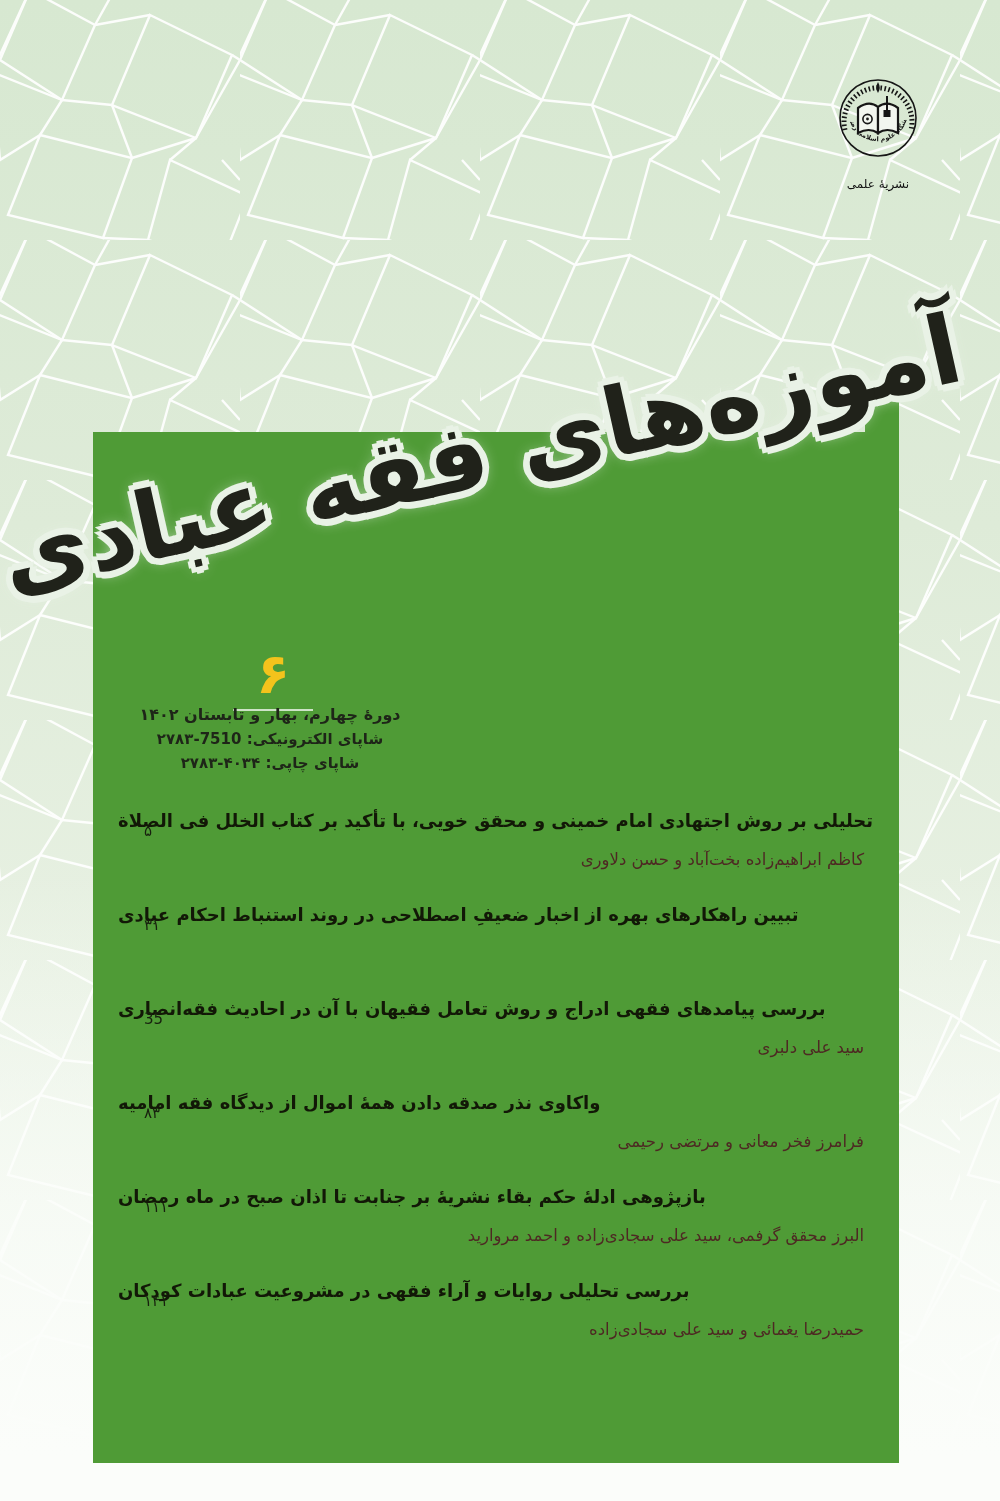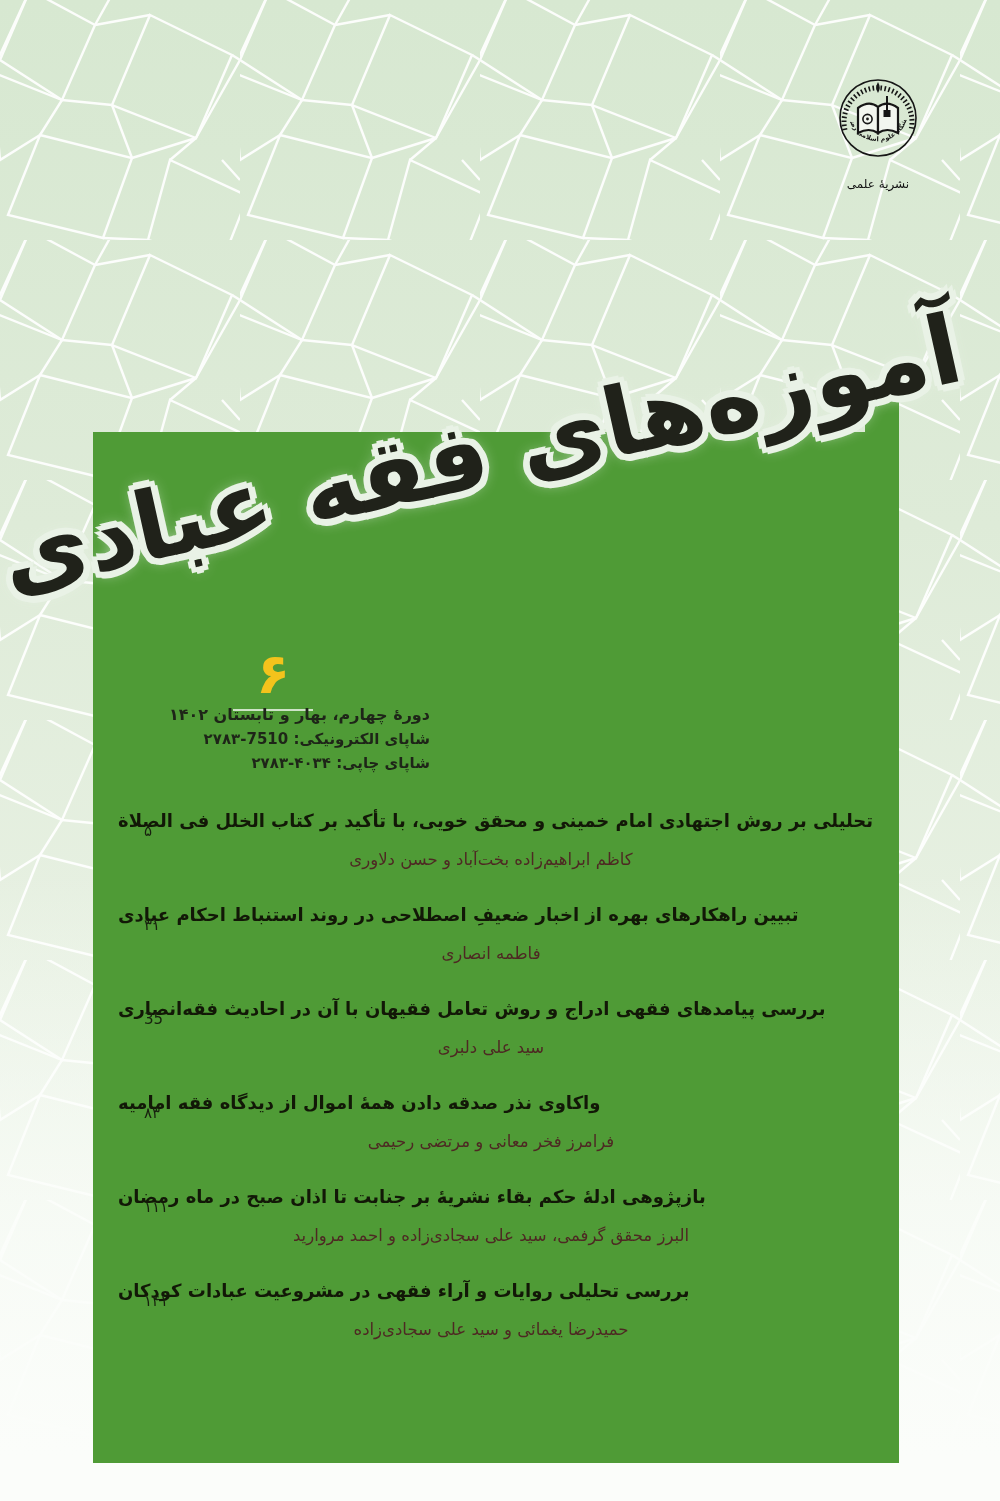--- a/index.html
+++ b/index.html
@@ -26,28 +26,28 @@
     font-size:95px;font-weight:bold;line-height:1.12;color:#20221a;letter-spacing:-2px;
     text-shadow:7px 0 0 #e9f2e6,-7px 0 0 #e9f2e6,0 7px 0 #e9f2e6,0 -7px 0 #e9f2e6,
                 5px 5px 0 #e9f2e6,-5px 5px 0 #e9f2e6,5px -5px 0 #e9f2e6,-5px -5px 0 #e9f2e6,
                 0 0 16px #e9f2e6;
     white-space:nowrap;
   }
   
   .issue-num{position:absolute;left:235px;top:646px;width:76px;z-index:2;text-align:center;
     font-size:56px;line-height:1;font-weight:bold;color:#f3c31c;}
   .issue-line{position:absolute;left:233px;top:709px;width:80px;height:2px;z-index:2;background:rgba(255,255,255,0.72);}
-  .issue-info{position:absolute;left:110px;top:703px;width:320px;z-index:2;direction:rtl;text-align:right;color:#1e2518;}
+  .issue-info{position:absolute;left:110px;top:703px;width:320px;z-index:2;direction:rtl;text-align:center;color:#1e2518;}
   .edition-line{font-size:16px;font-weight:bold;line-height:24px;}
   .issn-line{font-size:15px;font-weight:bold;line-height:24px;}
   
   .toc{position:absolute;left:118px;top:806px;width:772px;z-index:2;direction:rtl;}
   .toc-entry{position:relative;height:94px;}
   .toc-title{font-size:18px;font-weight:bold;color:#121807;text-align:left;line-height:30px;white-space:nowrap;}
-  .toc-author{margin-top:12px;padding-right:26px;font-size:16.5px;color:#4e2823;text-align:center;line-height:24px;}
+  .toc-author{margin-top:12px;padding-right:26px;font-size:16.5px;color:#4e2823;text-align:right;line-height:24px;}
   .toc-page{position:absolute;left:26px;top:16px;font-size:15px;color:#17200e;}
 </style>
 </head>
 <body>
 
 <div class="page">
 
   <svg class="pattern-svg" width="1000" height="1501" xmlns="http://www.w3.org/2000/svg">
     <defs>
       <pattern id="geo" patternUnits="userSpaceOnUse" width="240" height="240">
@@ -107,21 +107,20 @@
   <div class="toc">
 
     <div class="toc-entry">
       <div class="toc-title">تحلیلی بر روش اجتهادی امام خمینی و محقق خویی، با تأکید بر کتاب الخلل فی الصلاة</div>
       <div class="toc-author">کاظم ابراهیم‌زاده بخت‌آباد و حسن دلاوری</div>
       <div class="toc-page">۵</div>
     </div>
 
     <div class="toc-entry">
       <div class="toc-title">تبیین راهکارهای بهره از اخبار ضعیفِ اصطلاحی در روند استنباط احکام عبادی</div>
-      <div class="toc-author">فاطمه انصاری</div>
       <div class="toc-page">۳۱</div>
     </div>
 
     <div class="toc-entry">
       <div class="toc-title">بررسی پیامدهای فقهی ادراج و روش تعامل فقیهان با آن در احادیث فقه‌انصاری</div>
       <div class="toc-author">سید علی دلبری</div>
       <div class="toc-page">35</div>
     </div>
 
     <div class="toc-entry">

